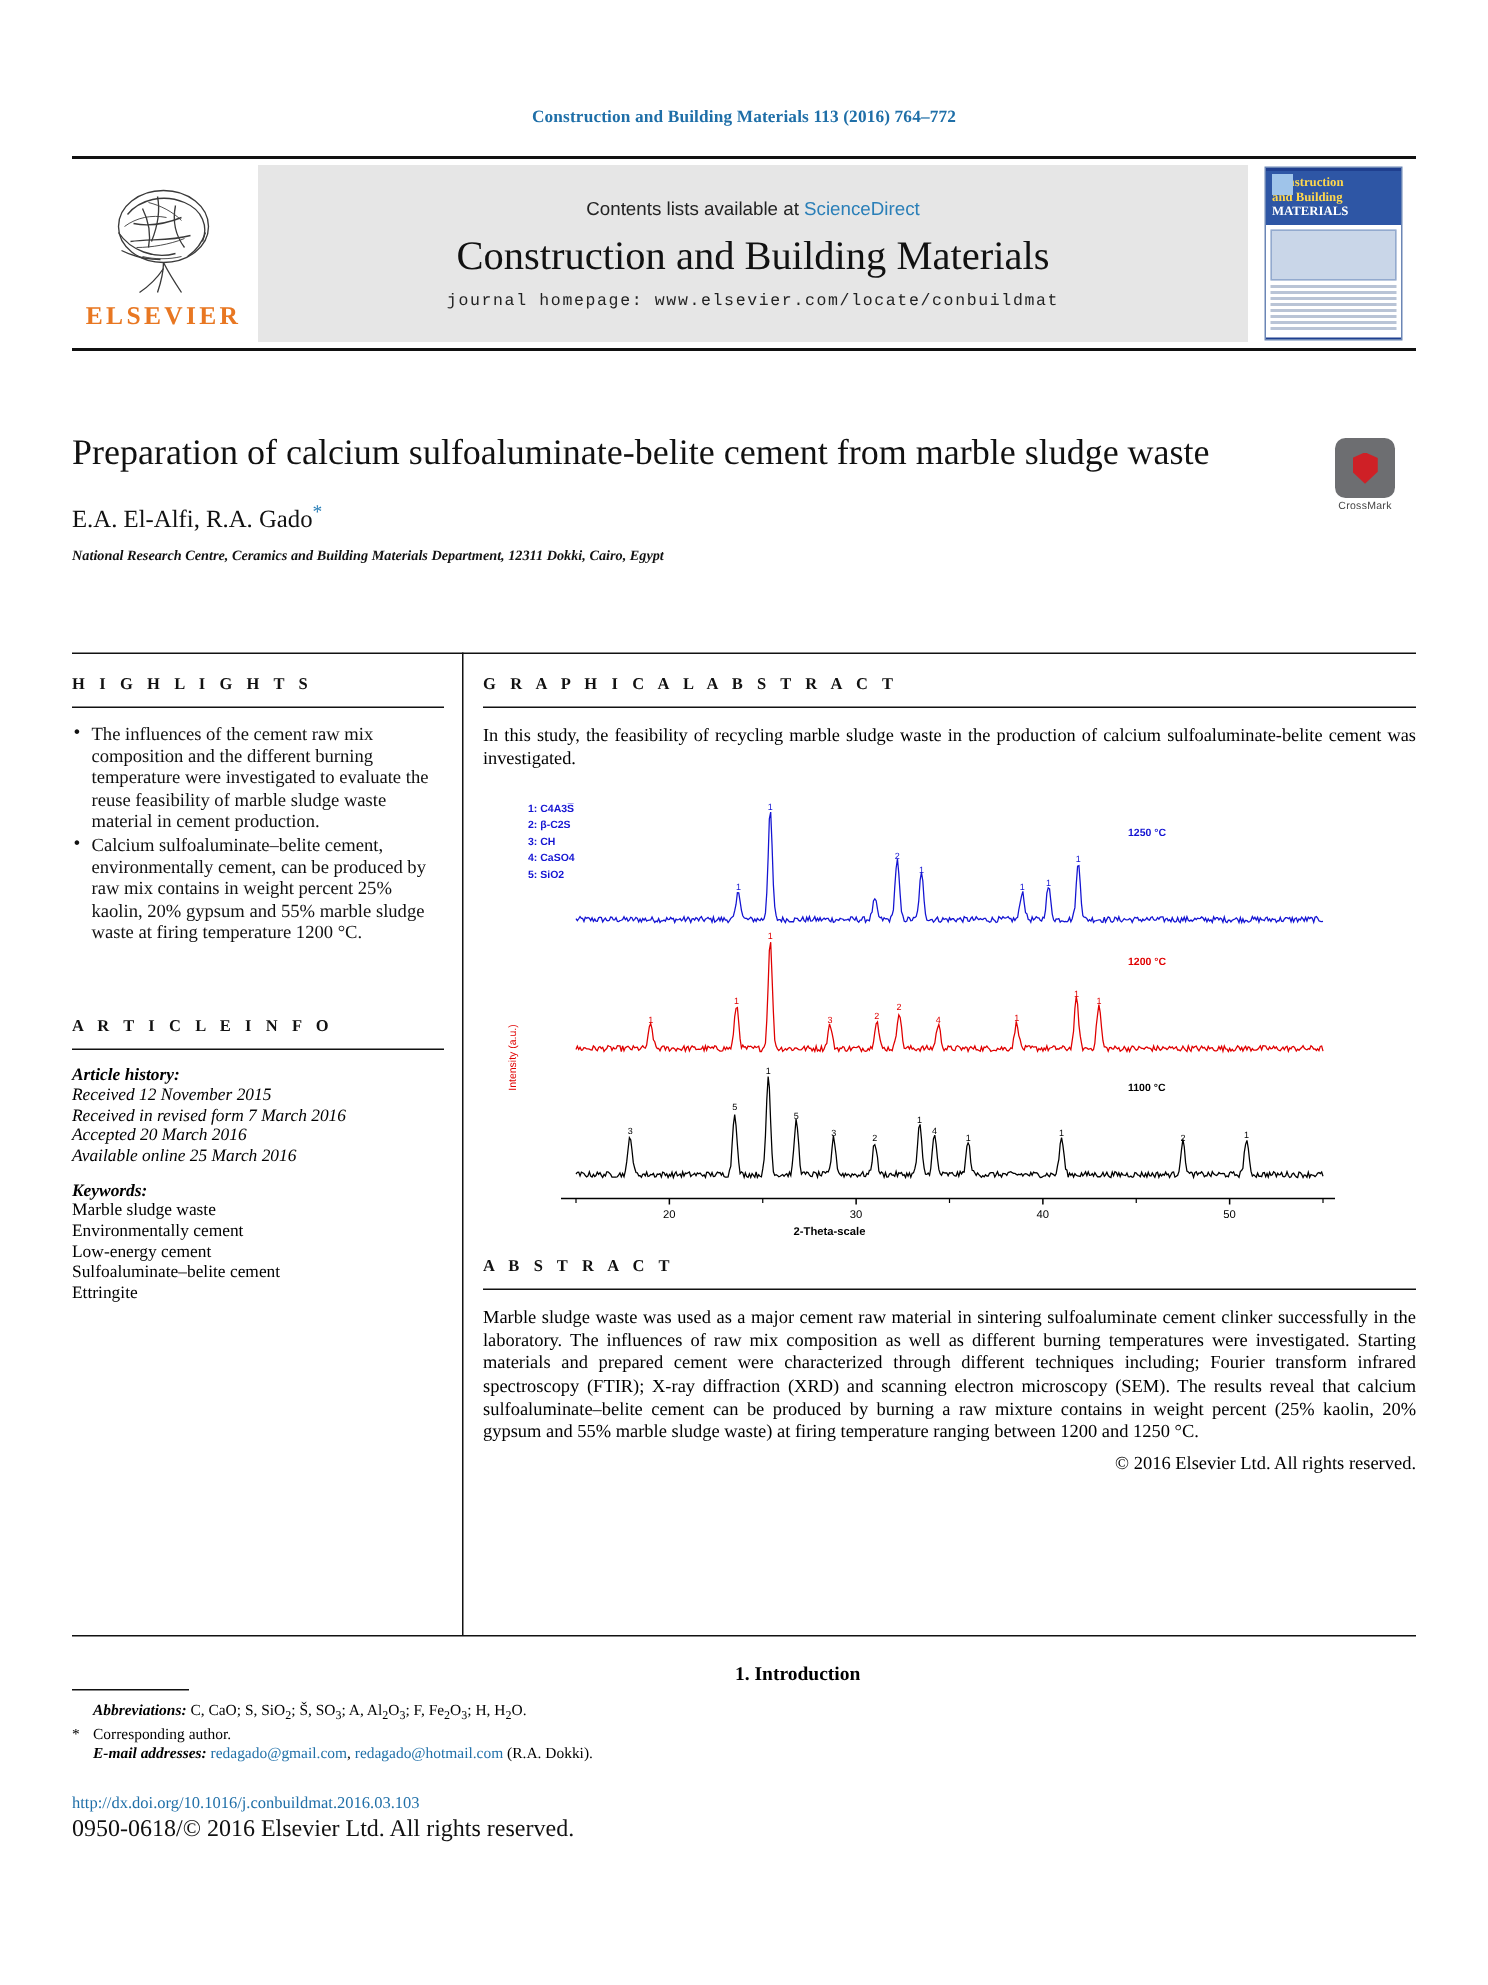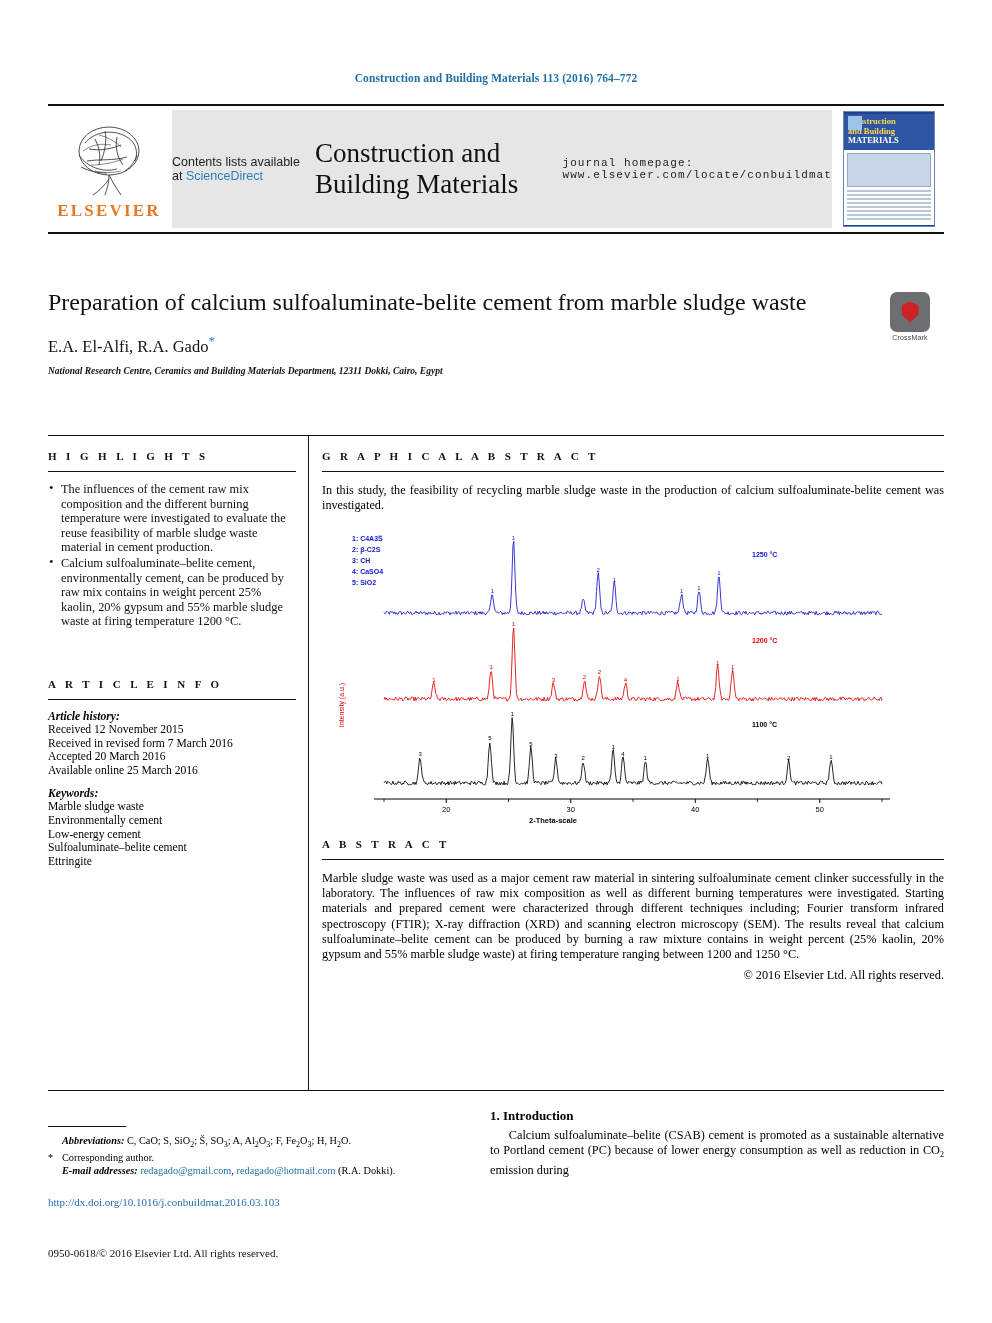--- a/index.html
+++ b/index.html
@@ -32,21 +32,21 @@
   .mast-logo { width:122px; display:flex; flex-direction:column; align-items:center;
                justify-content:center; padding-top:4px;}
   .tree-svg { display:block; }
   .elsevier-word {
     font-family:"Liberation Serif", serif;
     font-size:17px; letter-spacing:2.2px; color:#E87722; font-weight:bold;
     margin-top:2px;
   }
   .mast-center {
     flex:1; background:#e6e6e6; margin:4px 2px 4px 2px;
-    display:flex; flex-direction:row; align-items:center; justify-content:center;
+    display:flex; flex-direction:column; align-items:center; justify-content:center;
     gap:9px;
   }
   .contents-line { font-size:12.5px; font-family:"Liberation Sans", sans-serif; color:#222; }
   .contents-line .sd { color:#2a7fb8; }
   .journal-title { font-size:27px; font-family:"Liberation Serif", serif; color:#111; }
   .homepage-line {
     font-family:Liberation Mono, monospace; font-size:11px; letter-spacing:1.1px; color:#222;
   }
   .mast-cover { width:110px; display:flex; align-items:center; justify-content:center; }
   .cover-card {
@@ -108,37 +108,37 @@
 
   .ga-text { margin-top:11px; font-size:12.2px; line-height:15px; text-align:justify; color:#000000;}
 
   
   .figure { margin-top:14px; width:612px; height:305px; position:relative;}
   .xrd { display:block; }
 
   
   .ai-block { margin-top:0; }
   .ai-sub { font-style:italic; font-weight:bold; font-size:11.6px; margin-top:10px; }
-  .ai-line { font-size:11.6px; line-height:13.6px; }
+  .ai-line { font-size:11.6px; line-height:13.6px;font-style:italic; }
   .kw-line { font-size:11.6px; line-height:13.6px; }
 
   .abs-text { margin-top:11px; font-size:12.3px; line-height:15.2px; text-align:justify; }
   .abs-copy { margin-top:6px; font-size:12.3px; text-align:right; }
 
   
   .rule-bottom { position:absolute; left:48px; top:1090px; width:896px; border-top:1px solid #111; }
   .fn { position:absolute; left:48px; top:1126px; width:430px; font-size:10.3px; line-height:13px;}
   .fn-rule { width:78px; border-top:1px solid #111; margin-bottom:7px; }
   .fn i.lbl { font-style:italic; font-weight:bold; }
   .lnk { color:#1f6fa8; }
   .fn-row { padding-left:14px; position:relative; }
   .fn-row .mk { position:absolute; left:0; top:0; }
 
   .doi { position:absolute; left:48px; top:1196px; font-size:11px; color:#1f6fa8; }
-  .issn { position:absolute; left:48px; top:1247px; font-size:11px; color:#111;text-align:right; }
+  .issn { position:absolute; left:48px; top:1211px; font-size:16px; color:#111;text-align:right; }
 
   
   .intro-head { position:absolute; left:490px; top:1108px; font-size:13px; font-weight:bold; }
   .intro-body { position:absolute; left:490px; top:1128px; width:454px; font-size:12.3px;
                 line-height:15.4px; text-align:justify; }
 </style>
 </head>
 <body>
 
 <div class="page">
@@ -346,17 +346,14 @@
       <i class="lbl">E-mail addresses:</i>
       <span class="lnk">redagado@gmail.com</span><span>, </span><span class="lnk">redagado@hotmail.com</span>
       <span>(R.A. Dokki).</span>
     </div>
   </div>
 
   <div class="doi">http://dx.doi.org/10.1016/j.conbuildmat.2016.03.103</div>
   <div class="issn">0950-0618/© 2016 Elsevier Ltd. All rights reserved.</div>
 
   <div class="intro-head">1. Introduction</div>
-  <div class="intro-body">
-    &nbsp;&nbsp;&nbsp;&nbsp;&nbsp;Calcium sulfoaluminate–belite (CSAB) cement is promoted as a sustainable alternative to Portland cement (PC) because of lower energy consumption as well as reduction in CO<sub>2</sub> emission during
-  </div>
 
 </div>
 
 </body></html>

